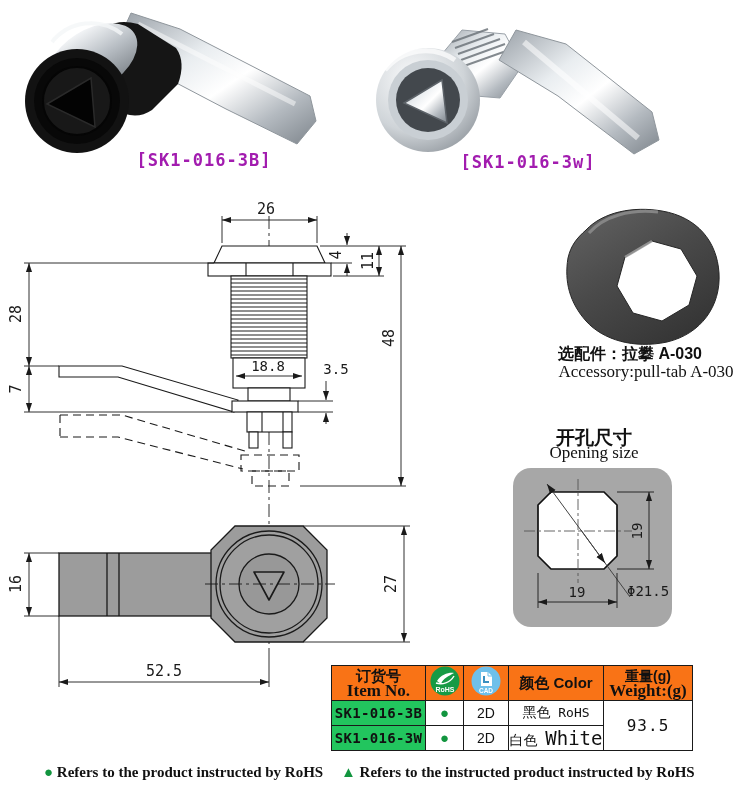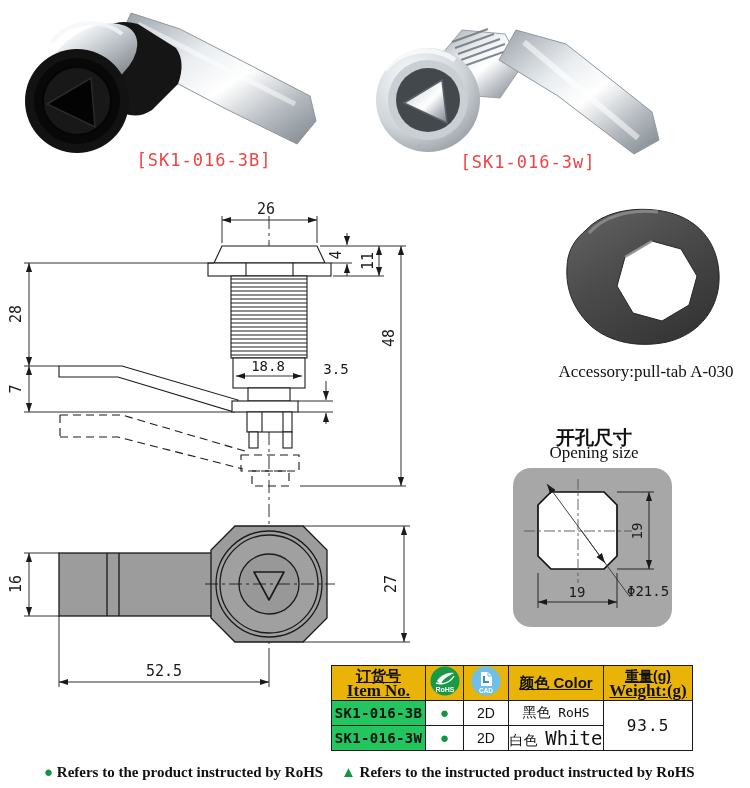--- a/index.html
+++ b/index.html
@@ -3,27 +3,27 @@
 <meta charset="utf-8">
 <style>
   html,body{margin:0;padding:0;background:#fff;}
   #canvas{position:relative;width:750px;height:788px;background:#fff;overflow:hidden;
           font-family:"Liberation Sans",sans-serif;color:#111;}
   #artwork{position:absolute;left:0;top:0;}
   .abs{position:absolute;white-space:nowrap;}
   .center{text-align:center;}
   .mono{font-family:"DejaVu Sans Mono",monospace;}
   .serif{font-family:"Liberation Serif",serif;}
-  .photo-label{width:180px;font-size:17px;font-weight:normal;letter-spacing:1px;color:#ef4444;}
+  .photo-label{width:180px;font-size:17px;font-weight:bold;letter-spacing:1px;color:#a21caf;}
   .cn-bold{font-weight:bold;}
   
   table.spec{border-collapse:collapse;table-layout:fixed;background:#fff;}
   table.spec td,table.spec th{border:1.6px solid #1a1a1a;padding:0;text-align:center;
        vertical-align:middle;overflow:hidden;white-space:nowrap;}
-  th.hgray{background:#eab308;text-decoration:underline;}
+  th.hgray{background:#f97316;}
   td.greencell{background:#22c55e;font-family:"DejaVu Sans Mono",monospace;
        font-size:14px;font-weight:bold;letter-spacing:.3px;}
   .hcn{font-size:15px;font-weight:bold;line-height:16px;}
   .hen{font-family:"Liberation Serif",serif;font-size:17px;font-weight:bold;line-height:14px;}
   .dotmark{color:#12953f;font-size:15px;line-height:1;}
   .cellsans{font-size:14px;}
   .weightval{font-size:16px;letter-spacing:1px;}
   
   .legend-cn{font-size:15px;font-weight:bold;}
   .legend-cn .gap{margin-left:22px;}
@@ -223,20 +223,21 @@
       <text transform="rotate(-90 642 531)" x="642" y="531" text-anchor="middle">19</text>
       <text x="577" y="597" text-anchor="middle">19</text>
       <text x="627" y="596" text-anchor="start">Φ21.5</text>
     </g>
   </g>
 </svg>
 
 <div class="abs center photo-label mono" style="left:114px;top:150px;">[SK1-016-3B]</div>
 <div class="abs center photo-label mono" style="left:438px;top:152px;">[SK1-016-3w]</div>
 
+<div class="abs center cn-bold" style="left:530px;top:344px;width:200px;font-size:16px;">选配件：拉攀 A-030</div>
 <div class="abs center serif" style="left:538px;top:362px;width:216px;font-size:17px;">Accessory:pull-tab A-030</div>
 
 <div class="abs center cn-bold" style="left:535px;top:425px;width:118px;font-size:19px;">开孔尺寸</div>
 <div class="abs center serif" style="left:535px;top:443px;width:118px;font-size:17px;">Opening size</div>
 
 <table class="spec abs" style="left:331px;top:665px;width:361px;">
   <colgroup>
         <col style="width:94px">
         <col style="width:38px">
         <col style="width:45px">

